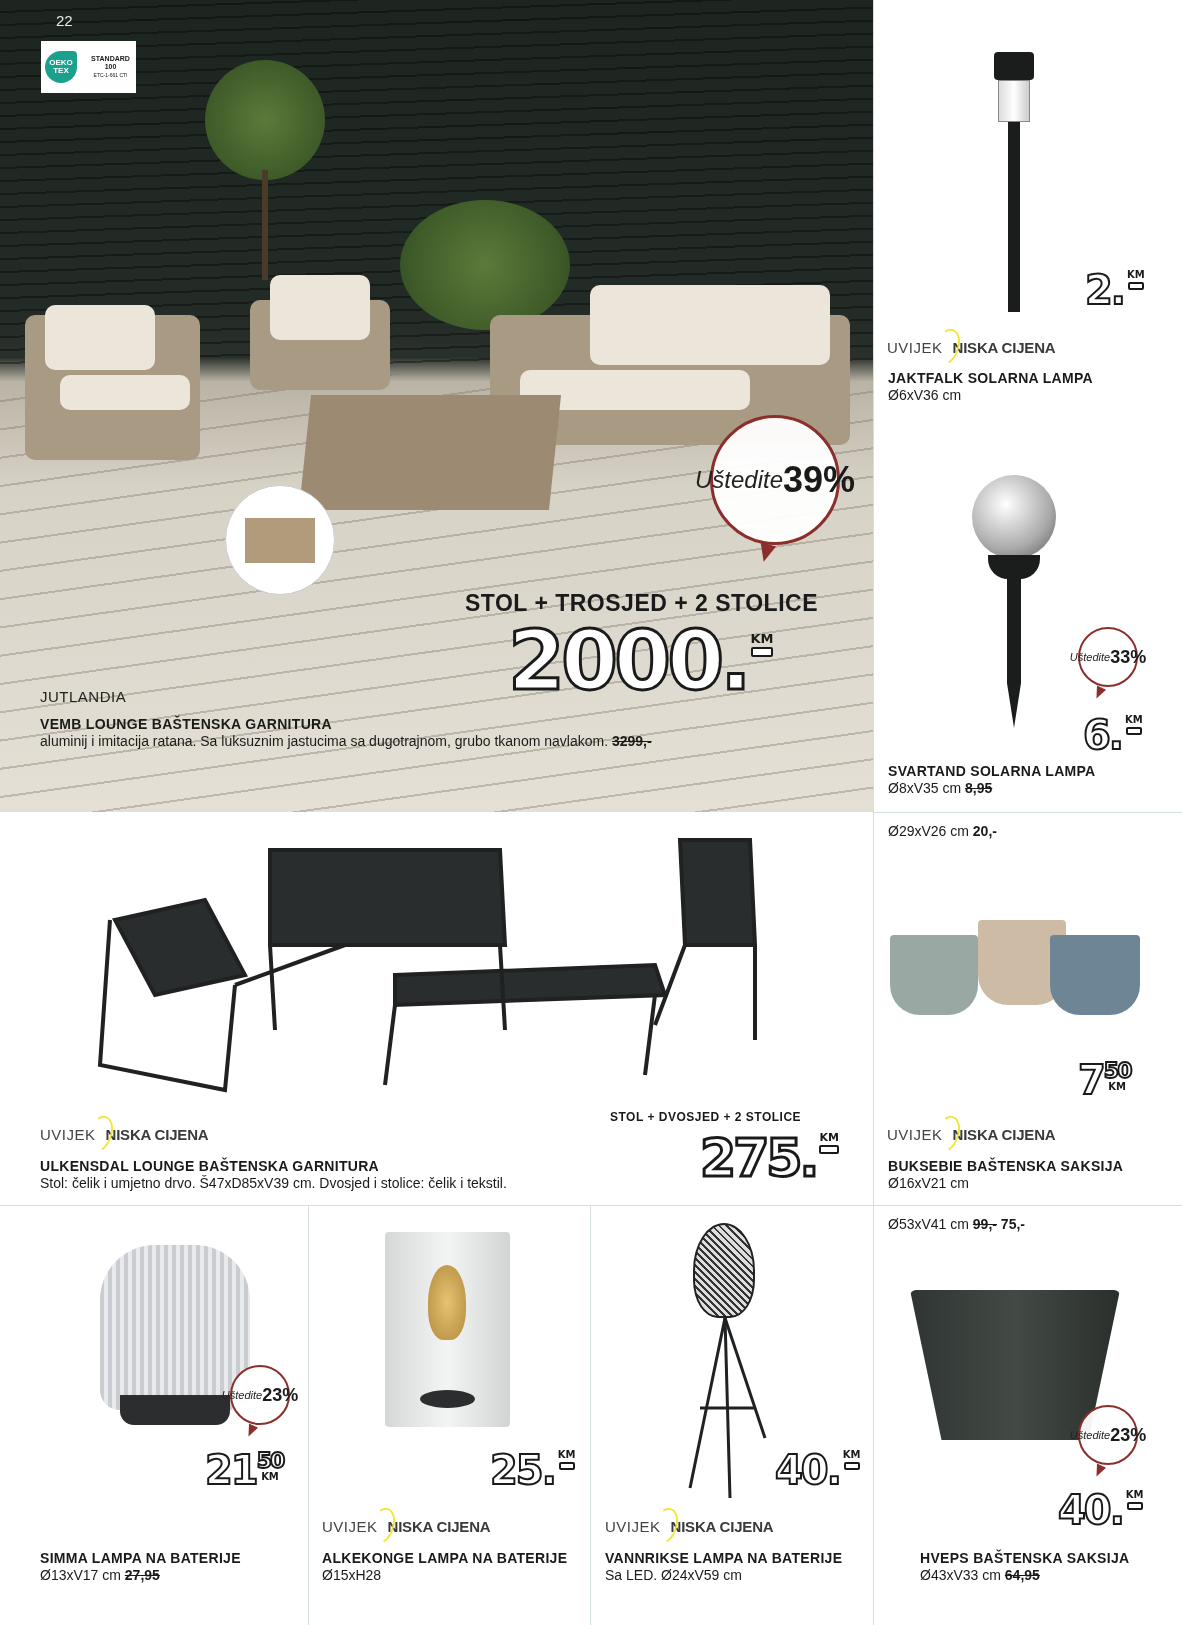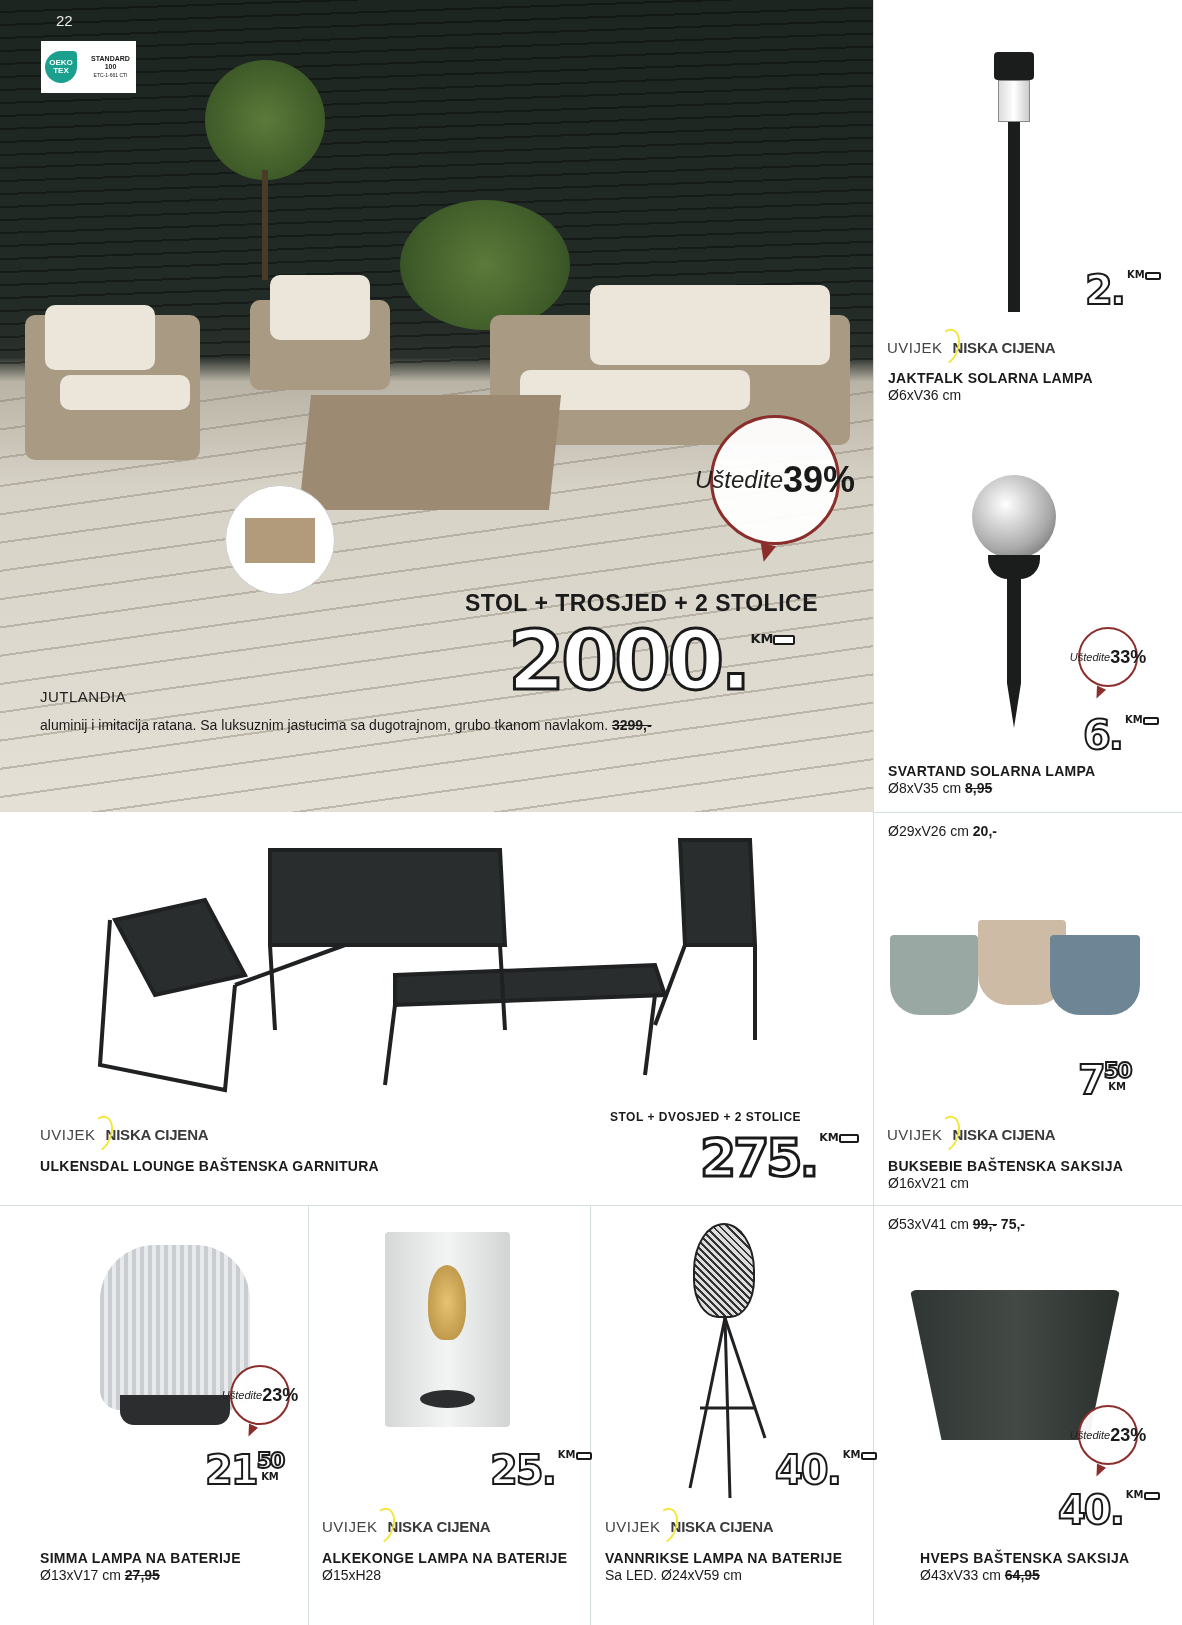--- a/index.html
+++ b/index.html
@@ -22,21 +22,21 @@
   .cushion { position: absolute; background: #ece6da; border-radius: 10px; }
   .tree { position: absolute; border-radius: 50%; background: radial-gradient(circle, #5c7a3a 0%, #3e5a28 70%, #2c4420 100%); }
   .table { position: absolute; background: #9c8a72; }
 
   .bubble { position: absolute; border: 3px solid #8a2f2c; border-radius: 50%; background: rgba(255,255,255,0.95); display: flex; flex-direction: row; align-items: center; justify-content: center; text-align: center; }
   .bubble .lbl { font-style: italic; color: #222; }
   .bubble .pct { font-weight: bold; color: #1a1a1a; }
   .bubble .tail { position: absolute; width: 0; height: 0; border-left: 8px solid transparent; border-right: 8px solid transparent; border-top: 18px solid #8a2f2c; }
 
   .bigprice { position: absolute; font-family: "DejaVu Sans", sans-serif; font-weight: bold; color: #fff; -webkit-text-stroke: 3px #1a1a1a; letter-spacing: -4px; line-height: 1; display: flex; align-items: flex-start; }
-  .bigprice .km { font-size: 13px; -webkit-text-stroke: 0; color: #1a1a1a; letter-spacing: 0; display: flex; flex-direction: row; align-items: center; margin-left: 3px; }
+  .bigprice .km { font-size: 13px; -webkit-text-stroke: 0; color: #1a1a1a; letter-spacing: 0; display: flex; flex-direction: column; align-items: center; margin-left: 3px; }
   .bigprice .km .dash { display: block; width: 22px; height: 10px; border: 2px solid #1a1a1a; background: #fff; margin-top: 2px; border-radius: 2px; }
   .bigprice .dec { font-size: 0.55em; }
 
   .deal-title { position: absolute; font-weight: bold; color: #1a1a1a; font-size: 22px; letter-spacing: 0.5px; }
   .brand { position: absolute; font-size: 15px; color: #222; letter-spacing: 0.5px; }
   .prod-name { font-weight: bold; font-size: 14px; color: #1a1a1a; letter-spacing: 0.3px; }
   .prod-desc { font-size: 14px; color: #1a1a1a; line-height: 1.3; }
   .strike { text-decoration: line-through; font-weight: bold; }
 
   .divider-v { position: absolute; width: 1px; background: #d5dee0; }
@@ -94,20 +94,21 @@
   <div class="bigprice" style="left:508px;top:620px;font-size:82px;">
     <span>2000.</span>
     <span class="km" style="margin-top:12px;">
         <span>KM</span>
         <span class="dash"></span>
       </span>
   </div>
 
   <div class="brand" style="left:40px;top:688px;">JUTLANDIA</div>
   <div style="position:absolute;left:40px;top:716px;width:810px;">
+    <div class="prod-name">VEMB LOUNGE BAŠTENSKA GARNITURA</div>
     <div class="prod-desc">
       <span>aluminij i imitacija ratana. Sa luksuznim jastucima sa dugotrajnom, grubo tkanom navlakom.</span>
       <span class="strike">3299,-</span>
     </div>
   </div>
 </section>
 
 <div class="divider-v" style="left:873px;top:0;height:1625px;"></div>
 <div class="divider-h" style="left:873px;top:812px;width:309px;"></div>
 <div class="divider-h" style="left:0;top:1205px;width:1182px;"></div>
@@ -200,20 +201,21 @@
 <div class="deal-title" style="left:610px;top:1110px;font-size:12px;">STOL + DVOSJED + 2 STOLICE</div>
 <div class="bigprice" style="left:700px;top:1132px;font-size:52px;letter-spacing:-3px;">
   <span>275.</span>
   <span class="km" style="font-size:11px;">
       <span>KM</span>
       <span class="dash" style="width:20px;height:9px;"></span>
     </span>
 </div>
 <div class="prod-block" style="left:40px;top:1158px;">
   <div class="prod-name">ULKENSDAL LOUNGE BAŠTENSKA GARNITURA</div>
+  <div class="prod-desc">Stol: čelik i umjetno drvo. Š47xD85xV39 cm. Dvosjed i stolice: čelik i tekstil.</div>
 </div>
 
 <div style="position:absolute;left:100px;top:1245px;width:150px;height:165px;border-radius:55px 55px 20px 20px;background:repeating-linear-gradient(90deg,#c9ccd0 0 4px,#e7e9eb 4px 8px);"></div>
 <div style="position:absolute;left:120px;top:1395px;width:110px;height:30px;background:#2b2d2f;border-radius:0 0 14px 14px;"></div>
 <div class="bubble" style="left:230px;top:1365px;width:60px;height:60px;border-width:2px;">
   <span class="lbl" style="font-size:11px;">Uštedite</span>
   <span class="pct" style="font-size:18px;">23%</span>
   <span class="tail" style="left:14px;bottom:-14px;border-left-width:5px;border-right-width:5px;border-top-width:12px;transform:rotate(25deg);"></span>
 </div>
 <div class="bigprice" style="left:205px;top:1450px;font-size:40px;-webkit-text-stroke:2px #1a1a1a;letter-spacing:-2px;">

